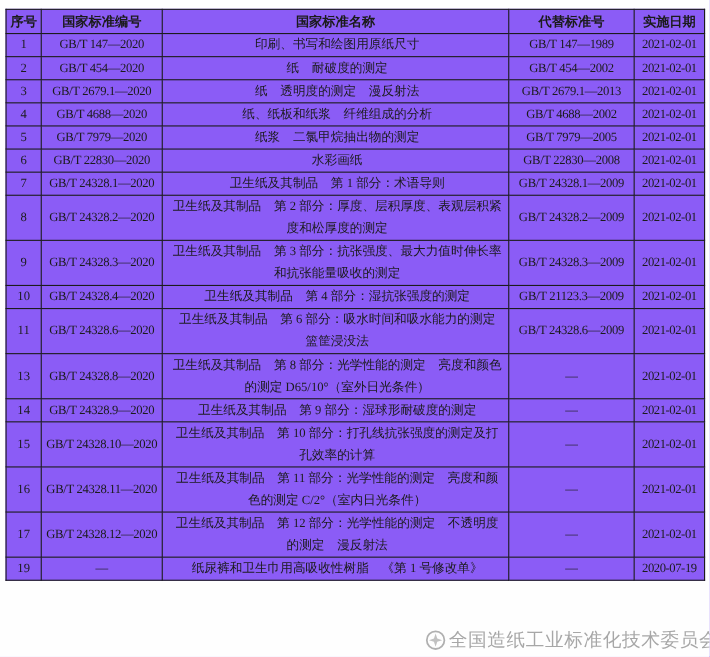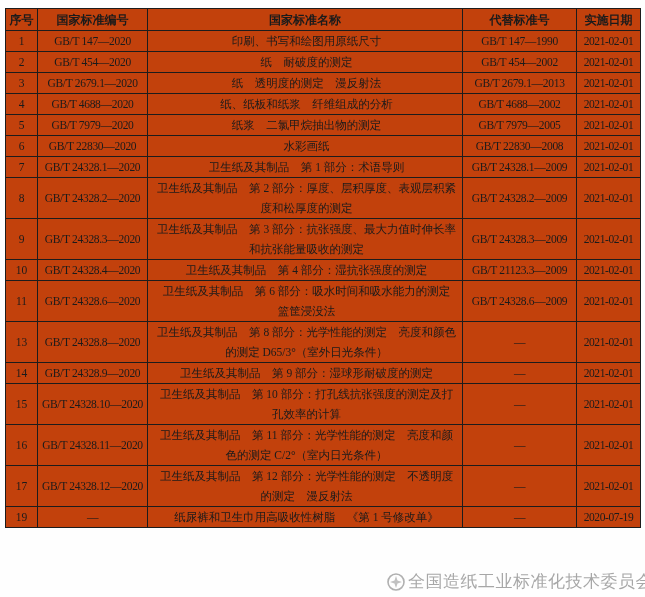--- a/index.html
+++ b/index.html
@@ -17,21 +17,21 @@
     height: 597px;
     background: #fefefe;
   }
   table.std-table {
     position: absolute;
     left: 5px;
     top: 8px;
     width: 635px;
     border-collapse: collapse;
     table-layout: fixed;
-    background: #c2410c;
+    background: #8b5cf6;
     padding-left: 40px;
   }
   table.std-table th,
   table.std-table td {
     border: 1px solid #1c1c1c;
     color: #1b1b1b;
     font-size: 11.5px;
     line-height: 20px;
     padding: 0 2px;
     vertical-align: middle;
@@ -103,21 +103,21 @@
         <th>国家标准名称</th>
         <th>代替标准号</th>
         <th>实施日期</th>
       </tr>
     </thead>
     <tbody>
         <tr>
       <td class="no-cell">1</td>
       <td class="code-cell">GB/T 147—2020</td>
       <td class="name-cell">印刷、书写和绘图用原纸尺寸</td>
-      <td class="replace-cell">GB/T 147—1990</td>
+      <td class="replace-cell">GB/T 147—1989</td>
       <td class="date-cell">2021-02-01</td>
     </tr>
         <tr>
       <td class="no-cell">2</td>
       <td class="code-cell">GB/T 454—2020</td>
       <td class="name-cell">纸　耐破度的测定</td>
       <td class="replace-cell">GB/T 454—2002</td>
       <td class="date-cell">2021-02-01</td>
     </tr>
         <tr>
@@ -179,21 +179,21 @@
         <tr>
       <td class="no-cell">11</td>
       <td class="code-cell">GB/T 24328.6—2020</td>
       <td class="name-cell">卫生纸及其制品　第 6 部分：吸水时间和吸水能力的测定　篮筐浸没法</td>
       <td class="replace-cell">GB/T 24328.6—2009</td>
       <td class="date-cell">2021-02-01</td>
     </tr>
         <tr>
       <td class="no-cell">13</td>
       <td class="code-cell">GB/T 24328.8—2020</td>
-      <td class="name-cell">卫生纸及其制品　第 8 部分：光学性能的测定　亮度和颜色的测定 D65/3°（室外日光条件）</td>
+      <td class="name-cell">卫生纸及其制品　第 8 部分：光学性能的测定　亮度和颜色的测定 D65/10°（室外日光条件）</td>
       <td class="replace-cell">—</td>
       <td class="date-cell">2021-02-01</td>
     </tr>
         <tr>
       <td class="no-cell">14</td>
       <td class="code-cell">GB/T 24328.9—2020</td>
       <td class="name-cell">卫生纸及其制品　第 9 部分：湿球形耐破度的测定</td>
       <td class="replace-cell">—</td>
       <td class="date-cell">2021-02-01</td>
     </tr>

